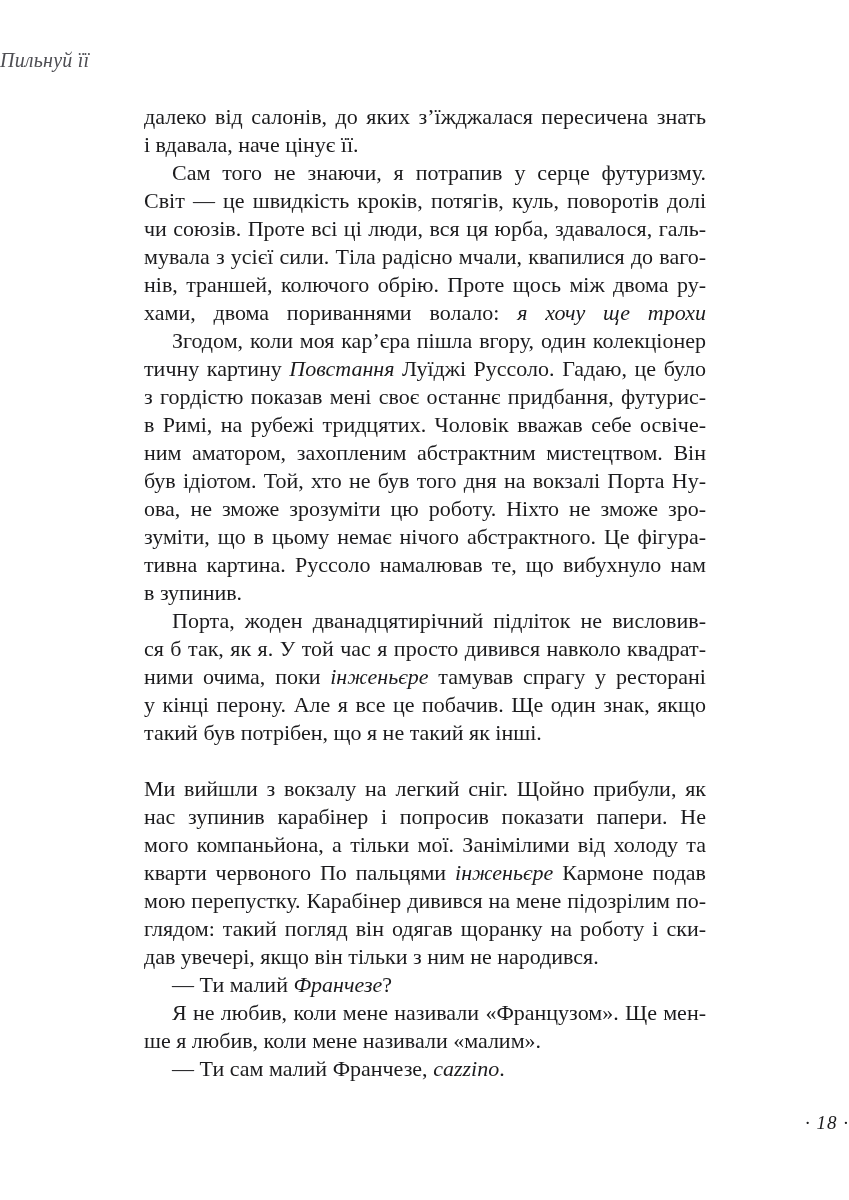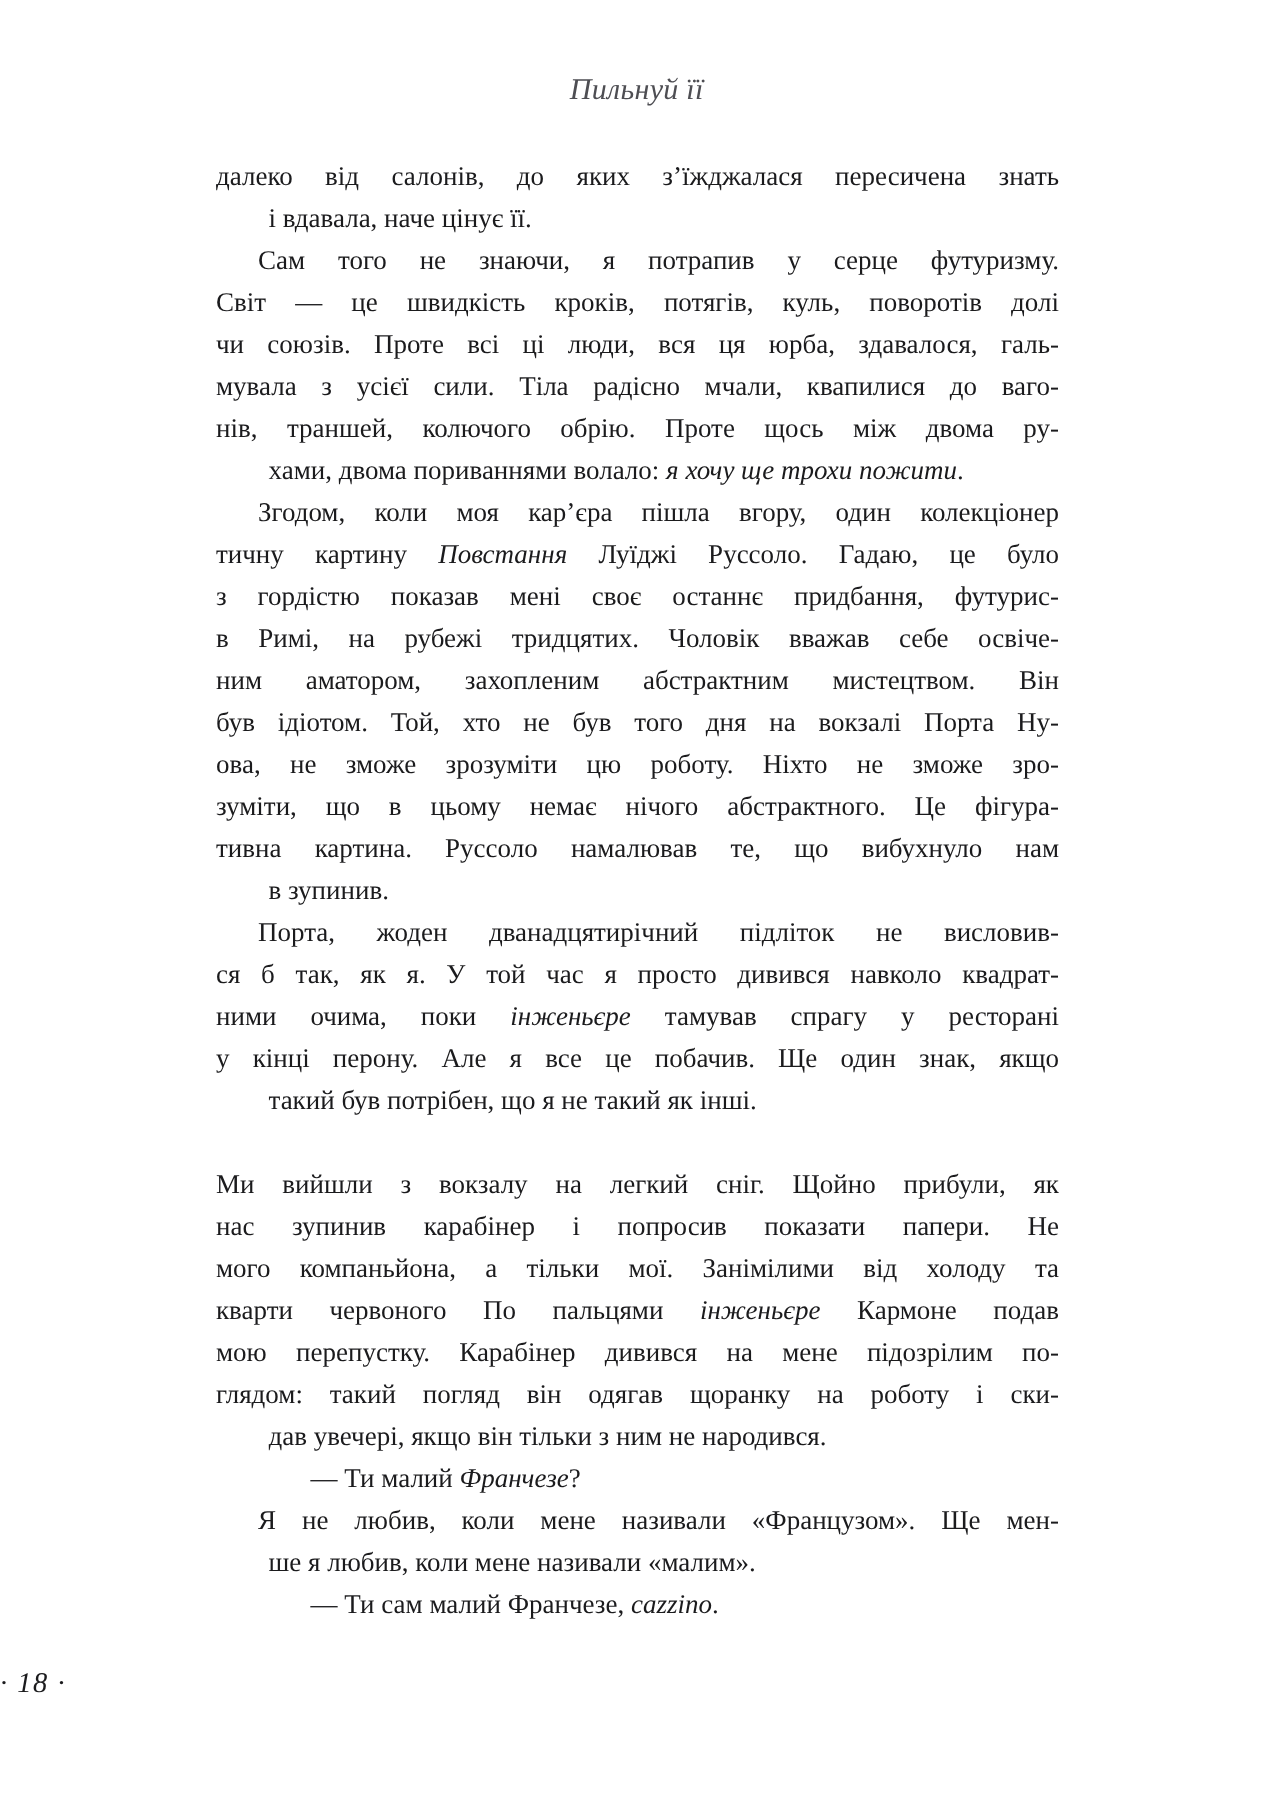--- a/index.html
+++ b/index.html
@@ -14,53 +14,52 @@
     margin: 0 auto;
     background: var(--bg, #ffffff);
     font-family: "Liberation Serif", "DejaVu Serif", serif;
     overflow: hidden;
   }
   .running-header {
     position: absolute;
     top: 48px;
     left: 0;
     width: 100%;
-    text-align: center;
     font-style: italic;
     font-size: 20px;
     line-height: 24px;
     color: var(--header-color, #4e4e53);
     letter-spacing: 0.2px;
   }
   .text-block {
     position: absolute;
     top: 103px;
     left: 144px;
     width: 562px;
-    font-size: 18px;
+    font-size: 22px;
     line-height: 28px;
     color: var(--text-color, #1b1b1d);
   }
   .para { margin: 0; }
   .para.space-before { margin-top: 28px; }
   .line {
     text-align: justify;
     text-align-last: justify;
     overflow: hidden;
     max-height: 28px;
   }
-  .line.last { text-align-last: left; margin-left: 35px; }
+  .line.last { text-align-last: left; }
   .para.indent .line.first { text-indent: 28px; }
   .it { font-style: italic; }
   .page-number {
     position: absolute;
     top: 1110px;
     left: 0;
     width: 100%;
-    text-align: left;
+    text-align: right;
     font-style: italic;
     font-size: 19px;
     line-height: 26px;
     color: var(--text-color, #2e2e31);
     letter-spacing: 1px;
   }
 </style>
 </head>
 <body>
 

